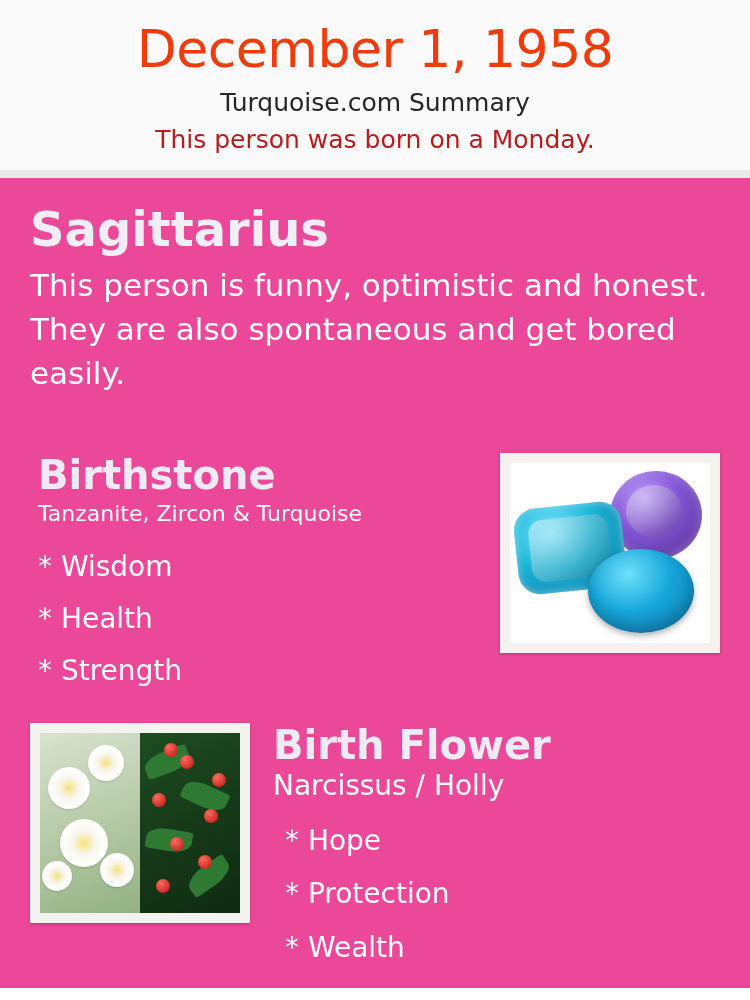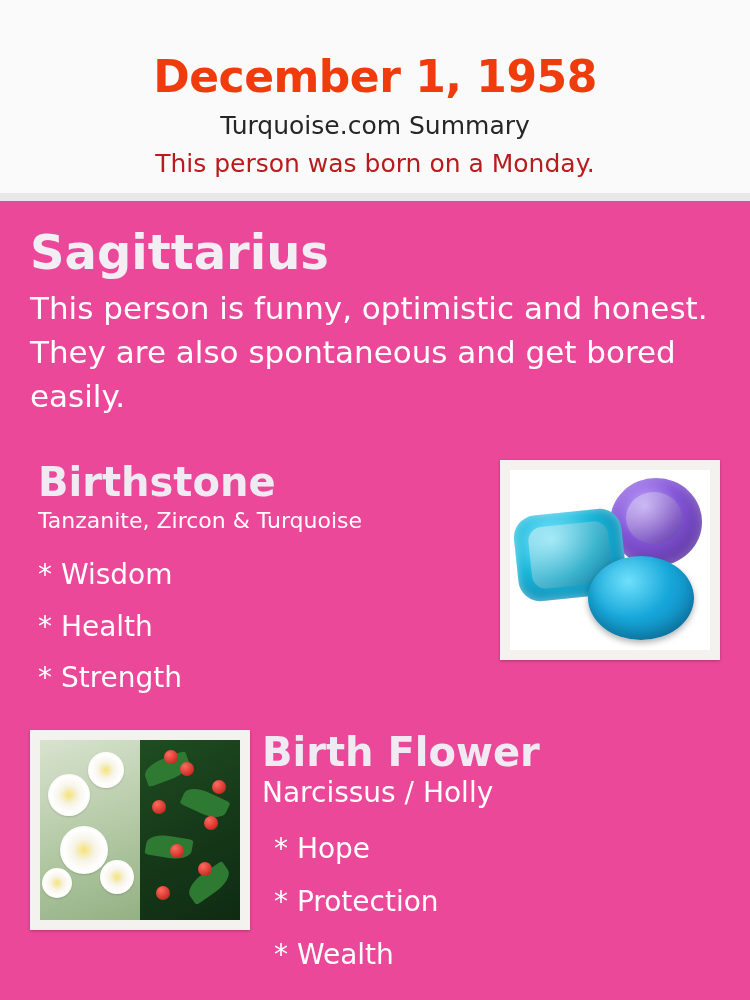--- a/index.html
+++ b/index.html
@@ -18,25 +18,24 @@
   }
 
   
   .header {
     background: #fafafa;
     padding: 22px 20px 16px 20px;
     text-align: center;
   }
   .header-date {
     color: #f03c0c;
-    font-size: 44px;
-    font-weight: bold;
+    font-size: 52px;
+    font-weight: normal;
     letter-spacing: -0.5px;
     line-height: 1.05;
-    margin-top: 32px;
   }
   .header-site {
     color: #262626;
     font-size: 25px;
     margin-top: 12px;
     line-height: 1.1;
   }
   .header-sub {
     color: #b91c1c;
     font-size: 25px;
@@ -69,21 +68,21 @@
   .zodiac-desc {
     font-size: 31px;
     color: #ffffff;
     line-height: 1.42;
     margin-top: 6px;
     max-width: 690px;
   }
 
   
   .stone-row {
-    margin-top: 42px;
+    margin-top: 58px;
     display: flex;
     align-items: flex-start;
     justify-content: center;
   }
   .stone-left {
     flex: 1 1 auto;
     padding-left: 8px;
   }
   .section-title {
     font-size: 40px;
@@ -159,21 +158,21 @@
   }
 
   
   .flower-row {
     margin-top: 26px;
     display: flex;
     align-items: flex-start;
   }
   .flower-right {
     flex: 1 1 auto;
-    padding-left: 12px;
+    padding-left: 23px;
     text-align: left;
   }
   .flower-photo {
     width: 200px;
     height: 180px;
     display: flex;
     overflow: hidden;
   }
   .flower-half {
     width: 50%;

